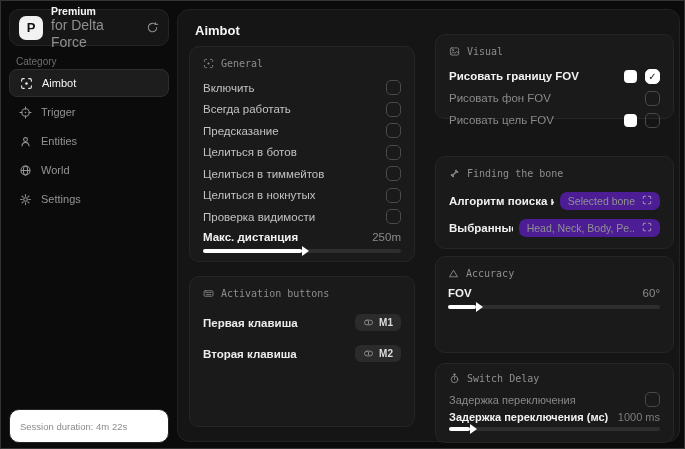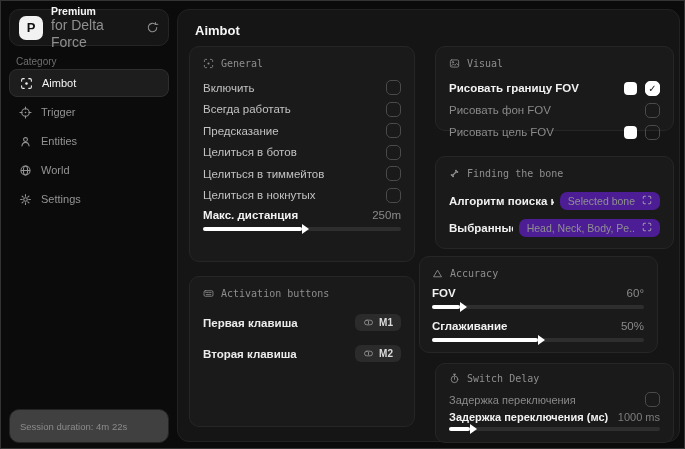--- a/index.html
+++ b/index.html
@@ -30,41 +30,41 @@
   .side-reload { color:#8f8f8f; cursor:pointer; }
   .category { position:absolute; left:15px; top:55px; font-size:10px; color:#6e6e6e; }
   .menu { position:absolute; left:8px; top:68px; width:160px; }
   .menu-item {
     height:28px; border-radius:8px; display:flex; align-items:center; gap:9px;
     padding:0 10px; color:#949494; font-size:11px; margin-bottom:1px; cursor:pointer;
   }
   .menu-item.active { background:#1d1d1d; border:1px solid #2e2e2e; color:#f5f5f5; }
   .session {
     position:absolute; left:8px; bottom:7px; width:160px; height:34px;
-    background:#404040; border:1px solid #242424; border-radius:10px;
+    background:#ffffff; border:1px solid #242424; border-radius:10px;
     display:flex; align-items:center; padding:0 10px;
     font-size:9.5px; color:#8b8b8b;
   }
 
   
   .main {
     position:absolute; left:176px; top:8px; width:503px; height:433px;
     background:#151515; border:1px solid #222; border-radius:12px;
   }
   .page-title { position:absolute; left:17px; top:13px; font-size:13px; font-weight:bold; color:#f5f5f5; }
 
   .card {
     position:absolute; background:#1a1a1a; border:1px solid #262626; border-radius:10px;
     padding:11px 13px;
   }
   .card-general   { left:11px;  top:36px;  width:226px; height:216px; }
   .card-activation{ left:11px;  top:266px; width:226px; height:151px; }
-  .card-visual    { left:257px; top:36px;  width:239px; height:85px; }
+  .card-visual    { left:257px; top:24px;  width:239px; height:85px; }
   .card-bone      { left:257px; top:146px; width:239px; height:93px; }
-  .card-accuracy  { left:241px; top:246px; width:239px; height:97px;padding-left:12px; }
+  .card-accuracy  { left:257px; top:246px; width:239px; height:97px;padding-left:12px; }
   .card-delay     { left:257px; top:353px; width:239px; height:80px; }
 
   .card-head {
     display:flex; align-items:center; gap:7px; color:#8e8e8e;
     font-family:"DejaVu Sans Mono",monospace; font-size:10px; margin-bottom:8px;
   }
 
   .row { display:flex; justify-content:space-between; align-items:center; }
   .trow { height:21.5px; }
   .trow .lbl { font-size:11.5px; color:#c2c2c2; white-space:nowrap; }
@@ -275,20 +275,24 @@
     <div class="row trow">
       <span class="lbl">Целиться в ботов</span>
       <span class="cb"></span>
     </div>
     <div class="row trow">
       <span class="lbl">Целиться в тиммейтов</span>
       <span class="cb"></span>
     </div>
     <div class="row trow">
       <span class="lbl">Целиться в нокнутых</span>
+      <span class="cb"></span>
+    </div>
+    <div class="row trow">
+      <span class="lbl">Проверка видимости</span>
       <span class="cb"></span>
     </div>
     <div style="margin-top:3px">
       <div class="row">
         <span class="slider-label">Макс. дистанция</span>
         <span class="slider-value">250m</span>
       </div>
       <div class="track">
         <div class="fill" style="width: 50%;"></div>
       </div>
@@ -400,29 +404,20 @@
     </div>
     <div class="sgroup">
       <div class="row">
         <span class="slider-label">FOV</span>
         <span class="slider-value">60°</span>
       </div>
       <div class="track">
         <div class="fill" style="width: 13%;"></div>
       </div>
     </div>
-    <div class="sgroup">
-      <div class="row">
-        <span class="slider-label">Сглаживание</span>
-        <span class="slider-value">50%</span>
-      </div>
-      <div class="track">
-        <div class="fill" style="width: 50%;"></div>
-      </div>
-    </div>
   </div>
 
   <div class="card card-delay" style="padding-top:9px">
     <div class="card-head" style="margin-bottom:4px">
       <span>
           <svg class="ic-sm" viewBox="0 0 16 16">
             <use href="#sym-timer"></use>
           </svg>
         </span>
       <span class="mono">Switch Delay</span>

